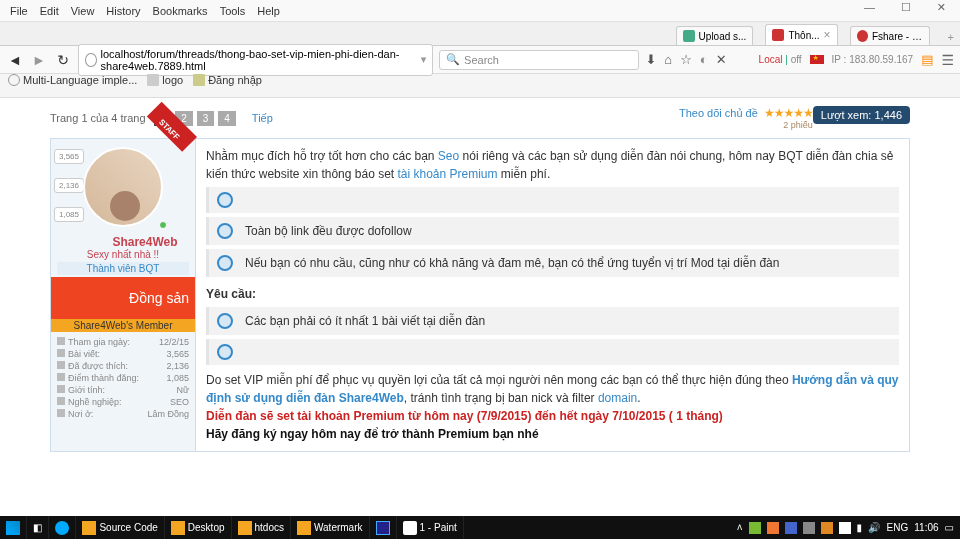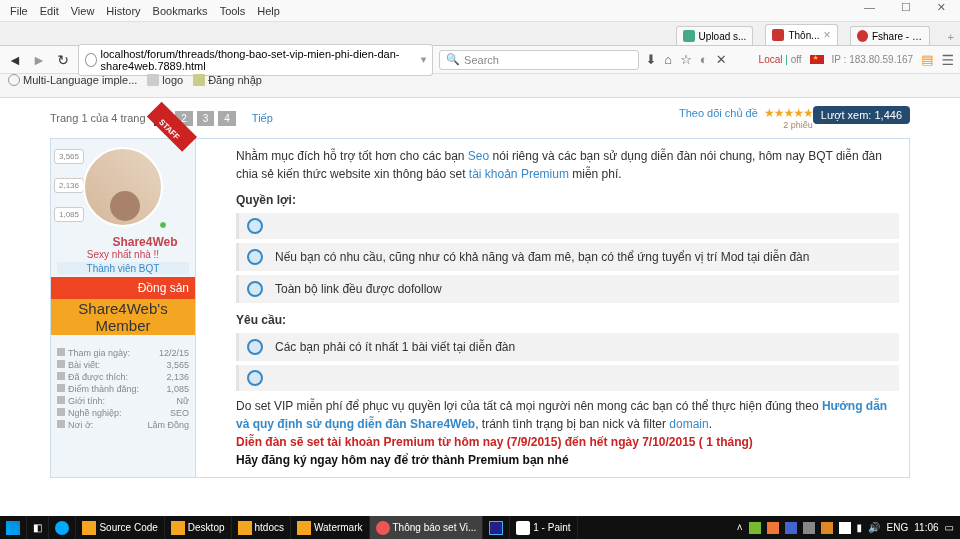--- a/index.html
+++ b/index.html
@@ -74,27 +74,27 @@
 .staff-ribbon { position: absolute; top: -2px; right: -2px; background: #c22; color: #fff; font-size: 8px; font-weight: bold; padding: 10px 6px 2px; transform: rotate(45deg); transform-origin: top right; width: 50px; text-align: center; }
 .avatar-wrap { text-align: center; padding: 8px; position: relative; }
 .avatar { width: 80px; height: 80px; border-radius: 50%; background: linear-gradient(45deg,#d4b89a,#e8d4c0); border: 2px solid #fff; position: relative; margin: 0 auto; }
 .avatar::after { content: ""; position: absolute; width: 30px; height: 30px; border-radius: 50%; background: #a8826a; left: 25px; top: 42px; }
 .online-dot { position: absolute; right: 28px; bottom: 6px; width: 8px; height: 8px; background: #5b5; border-radius: 50%; border: 1px solid #fff; }
 .points { position: absolute; left: 3px; top: 10px; }
 .point { background: #fff; border: 1px solid #ccc; border-radius: 3px; padding: 2px 4px; font-size: 8px; color: #888; margin-bottom: 14px; width: 30px; text-align: center; }
 .username { text-align: center; color: #c4434f; font-weight: bold; font-size: 12px; padding-left: 44px; }
 .usertitle { text-align: center; color: #c4434f; font-size: 10px; }
 .userbadge { text-align: center; color: #3689c8; font-size: 10px; background: #e4eef6; padding: 1px 0; margin: 2px 6px; }
-.red-bar { background: #e42; color: #fff; text-align: right; padding: 4px 6px; font-size: 12px; margin: 2px 0 0; }
-.yellow-bar { background: #f4a623; color: #333; text-align: center; padding: 1px 6px; font-size: 15px; }
-.stats-table { font-size: 9px; color: #888; padding: 12px 6px; }
+.red-bar { background: #e42; color: #fff; text-align: right; padding: 13px 6px; font-size: 14px; margin: 2px 0 0; }
+.yellow-bar { background: #f4a623; color: #333; text-align: center; padding: 1px 6px; font-size: 10px; }
+.stats-table { font-size: 9px; color: #888; padding: 4px 6px; }
 .stats-table .row { display: flex; justify-content: space-between; padding: 1px 0; }
 .stats-table .icon-s { width: 8px; height: 8px; display: inline-block; background: #bbb; margin-right: 3px; }
 
-.postbody { flex: 1; padding: 8px 10px; font-size: 12px; color: #333; line-height: 1.5; margin-left: 30px; }
+.postbody { flex: 1; padding: 8px 10px; font-size: 12px; color: #333; line-height: 1.5; }
 .postbody .seo-link { color: #3689c8; }
 .postbody .prem-link { color: #3689c8; }
 .postbody b { color: #111; }
 .section-h { font-weight: bold; margin: 8px 0 4px; }
 .bullet-row { background: #f3f2f2; border-left: 3px solid #e4e4e4; margin: 4px 0; padding: 5px 8px; display: flex; align-items: center; gap: 12px; }
 .bullet-dot { width: 16px; height: 16px; border-radius: 50%; border: 2px solid #3689c8; background: #d6e8f5; flex-shrink: 0; }
 .red-text { color: #c22; font-weight: bold; }
 .guide-link { color: #3689c8; font-weight: bold; }
 .domain-word { color: #3689c8; }
 
@@ -254,31 +254,30 @@
               <span><span class="icon-s"></span><span>Nơi ở:</span></span>
               <span>Lâm Đồng</span>
             </div>
         </div>
       </div>
 
       <div class="postbody">
         <p>
           <span>Nhằm mục đích hỗ trợ tốt hơn cho các bạn </span><a class="seo-link">Seo</a><span> nói riêng và các bạn sử dụng diễn đàn nói chung, hôm nay BQT diễn đàn chia sẻ kiến thức website xin thông báo set </span><a class="prem-link">tài khoản Premium</a><span> miễn phí.</span>
         </p>
-        <div class="section-h">Quyền lợi:</div>
-        <div class="bullet-row">
-            <span class="bullet-dot"></span>
+        <div class="bullet-row">
+            <span class="bullet-dot"></span>
+          </div>
+        <div class="bullet-row">
+            <span class="bullet-dot"></span>
+            <span>Toàn bộ link đều được dofollow</span>
           </div>
         <div class="bullet-row">
             <span class="bullet-dot"></span>
             <span>Nếu bạn có nhu cầu, cũng như có khả năng và đam mê, bạn có thể ứng tuyển vị trí Mod tại diễn đàn</span>
-          </div>
-        <div class="bullet-row">
-            <span class="bullet-dot"></span>
-            <span>Toàn bộ link đều được dofollow</span>
           </div>
 
         <div class="section-h">Yêu cầu:</div>
         <div class="bullet-row">
             <span class="bullet-dot"></span>
             <span>Các bạn phải có ít nhất 1 bài viết tại diễn đàn</span>
           </div>
         <div class="bullet-row">
             <span class="bullet-dot"></span>
           </div>
@@ -312,24 +311,20 @@
       <span class="task-icon folder-icon"></span>
       <span>Desktop</span>
     </div>
   <div class="task-btn">
       <span class="task-icon folder-icon"></span>
       <span>htdocs</span>
     </div>
   <div class="task-btn">
       <span class="task-icon folder-icon"></span>
       <span>Watermark</span>
-    </div>
-  <div class="task-btn active">
-      <span class="task-icon firefox-icon"></span>
-      <span>Thông báo set Vi...</span>
     </div>
   <div class="task-btn">
       <span class="task-icon ps-icon"></span>
     </div>
   <div class="task-btn">
       <span class="task-icon paint-icon"></span>
       <span>1 - Paint</span>
     </div>
   <div class="tray">
     <span>˄</span>

